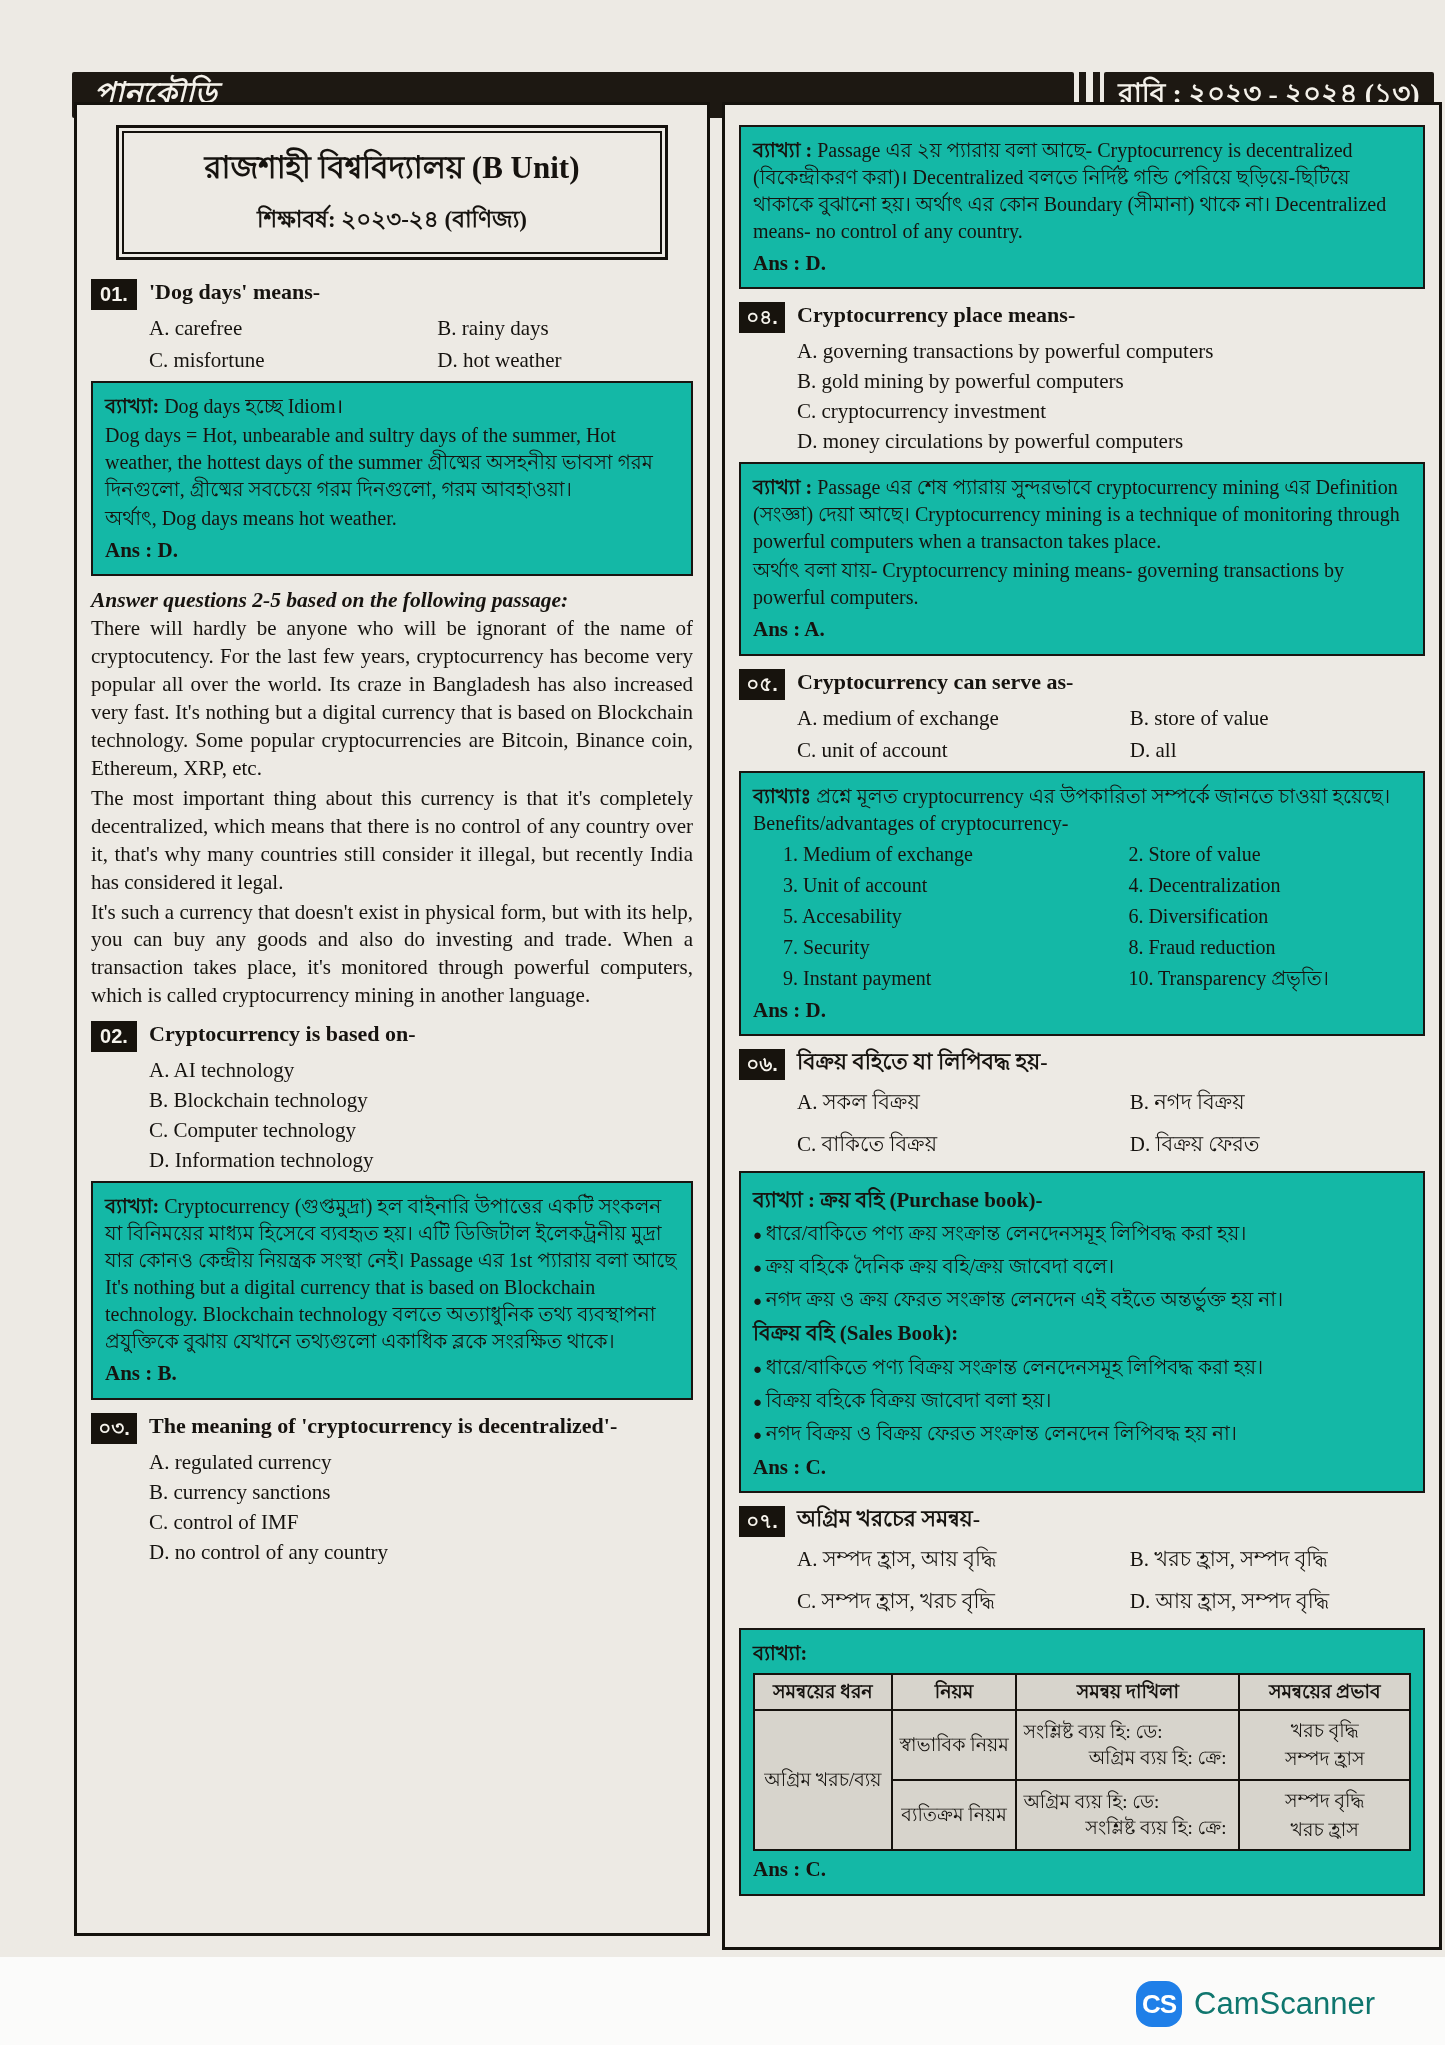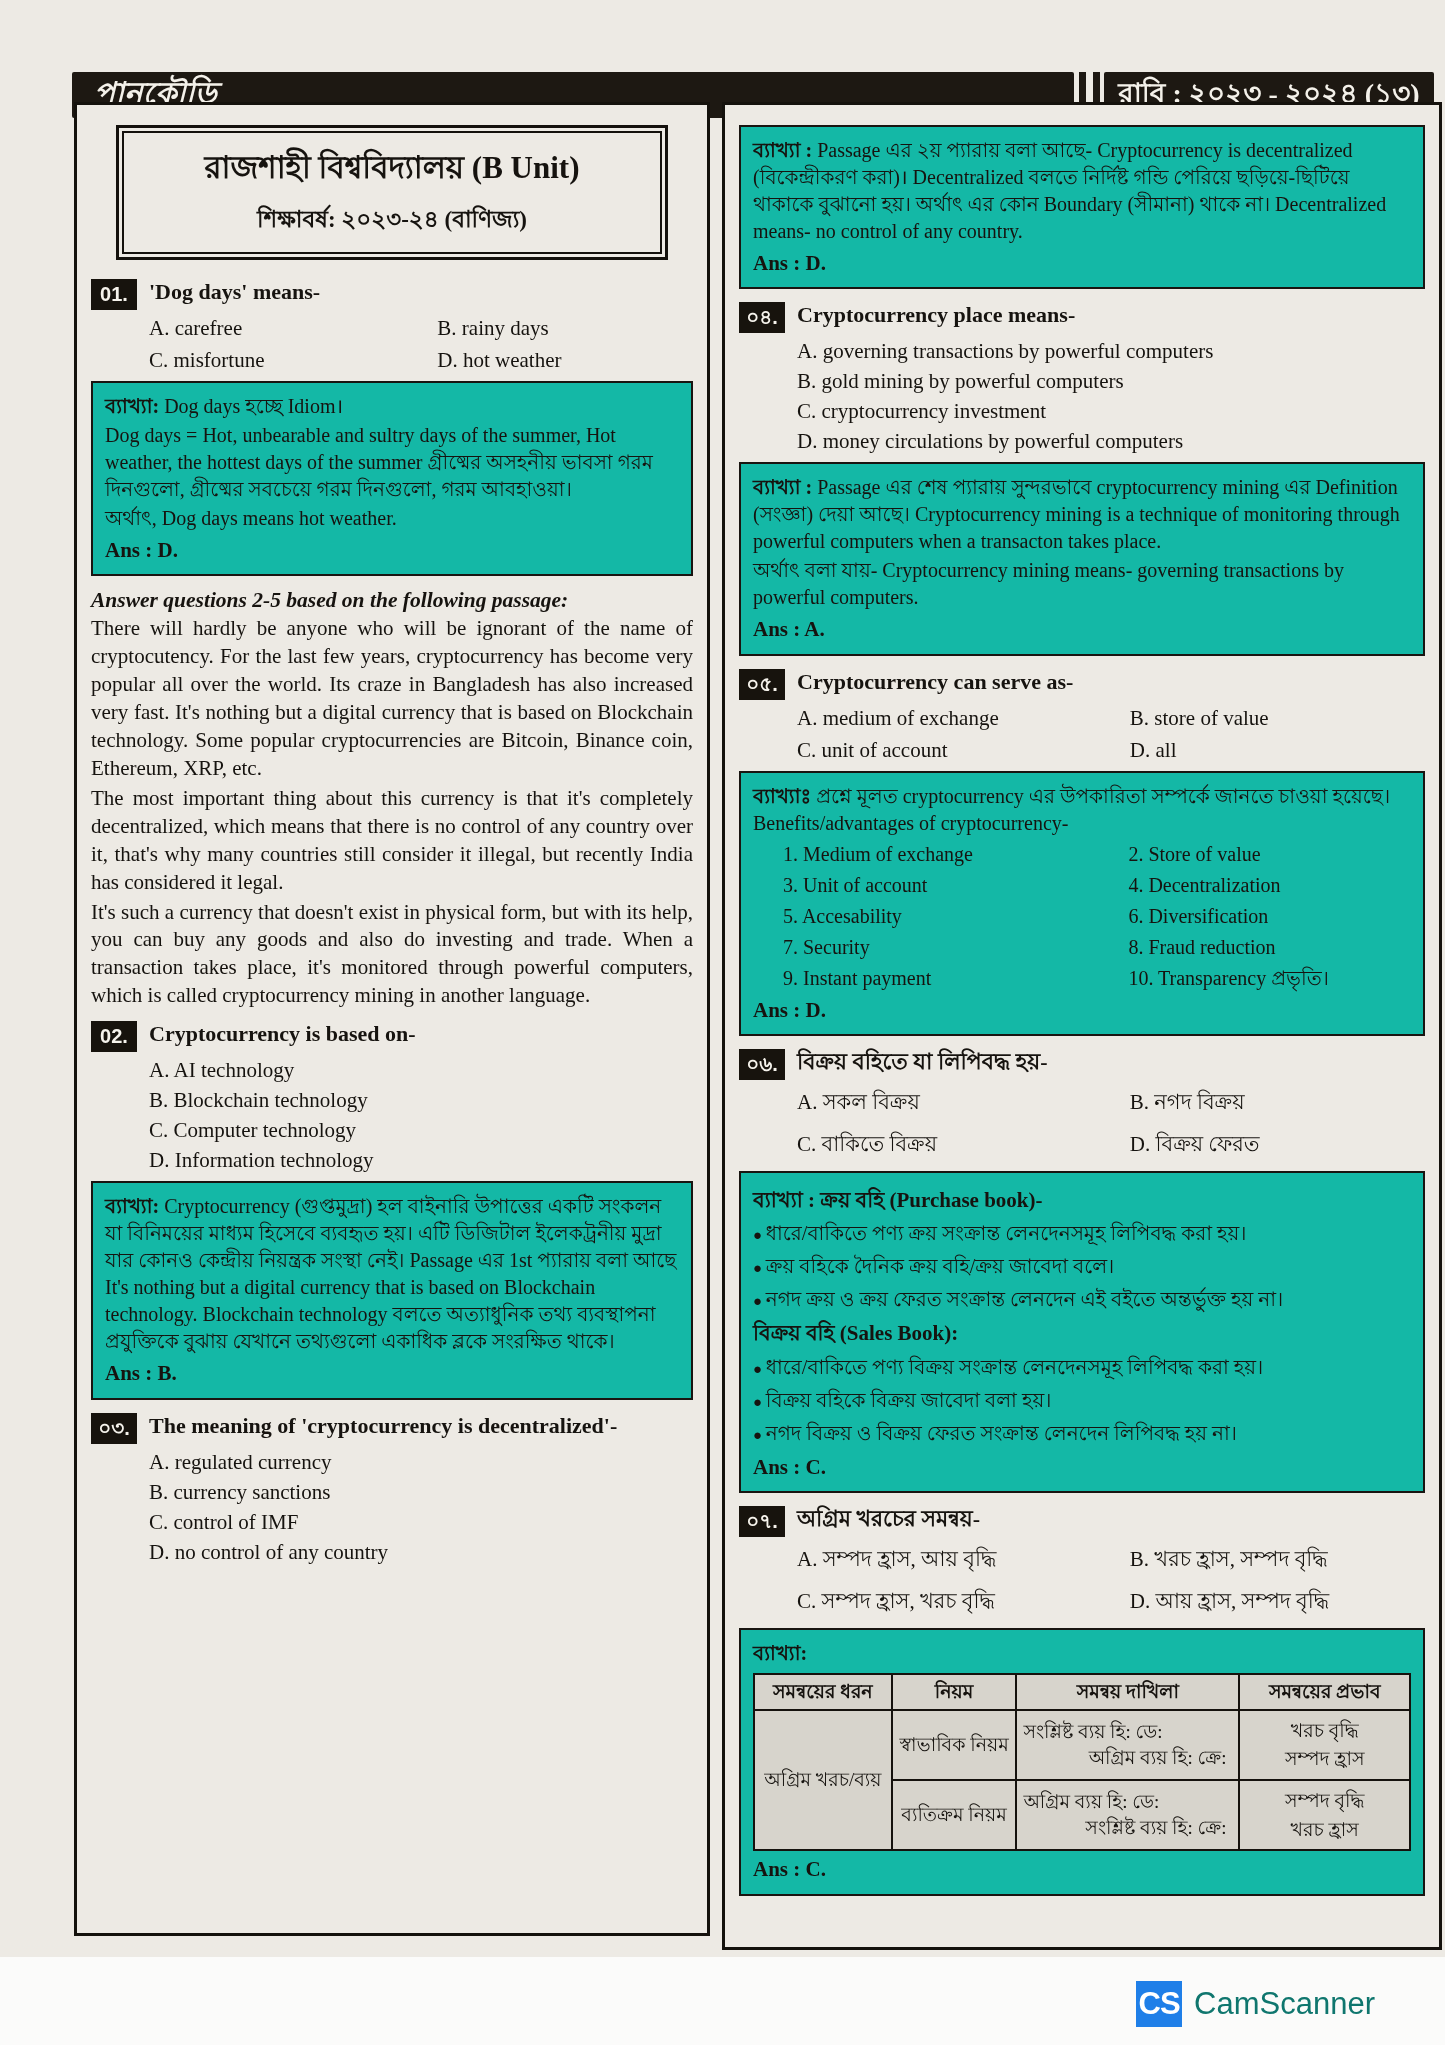--- a/index.html
+++ b/index.html
@@ -77,23 +77,23 @@
   td.effect{width:26%;text-align:center;}
   td.effect div{margin:3px 0;}
   
   .bottom-strip{position:absolute;left:0;bottom:0;width:100%;height:88px;background:#fbfbfa;}
   .footer{
     position:absolute;right:70px;bottom:18px;
     display:flex;align-items:center;gap:12px;
     font-family:"Liberation Sans",sans-serif;
   }
   .cs-logo{
-    width:46px;height:46px;border-radius:0;background:#1f7fe8;color:#ffffff;
+    width:46px;height:46px;border-radius:16px;background:#1f7fe8;color:#ffffff;
     display:flex;align-items:center;justify-content:center;
-    font-weight:bold;font-size:31px;letter-spacing:-1px;
+    font-weight:bold;font-size:26px;letter-spacing:-1px;
   }
   .cs-text{font-size:31px;color:#0f766e;}
 </style>
 </head>
 <body>
 
 <div class="header">
   <div class="brand-bar">
     <span>পানকৌড়ি</span>
   </div>

